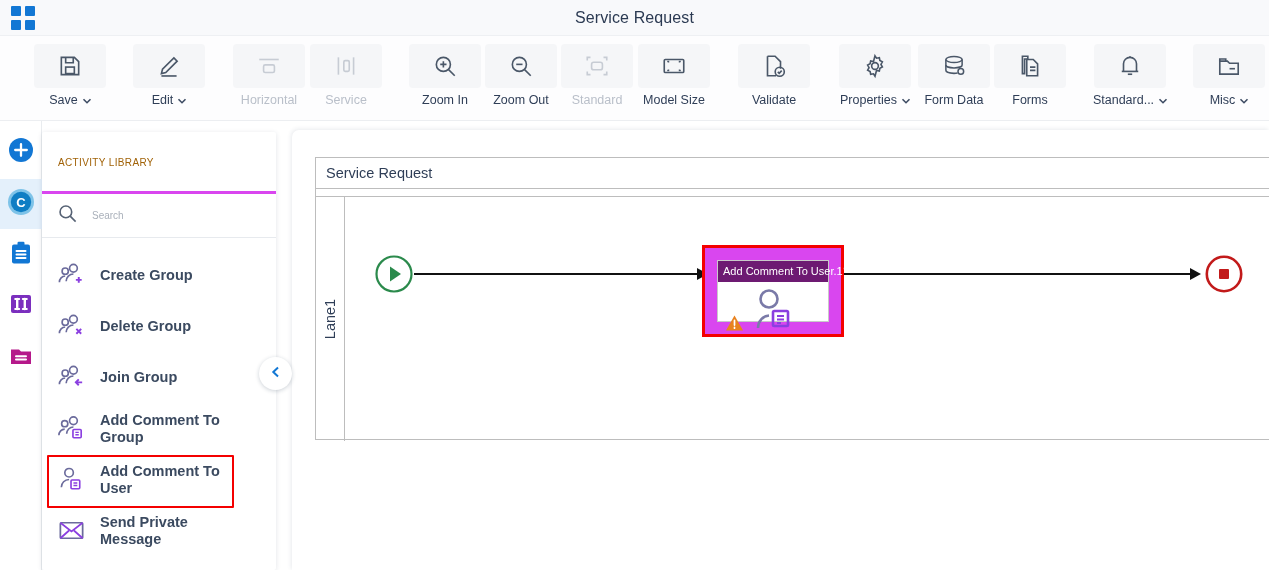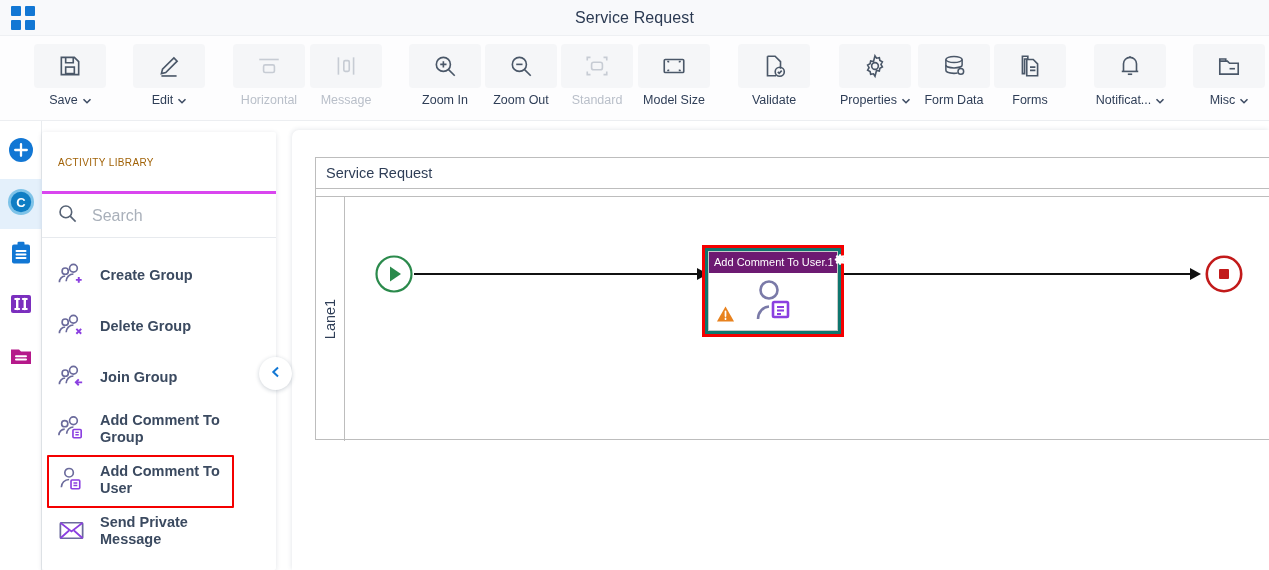--- a/index.html
+++ b/index.html
@@ -79,21 +79,21 @@
     font-size: 10px; color: #a16207; letter-spacing: .35px;
     border-bottom: 3px solid #d946ef;
   }
   .search-row {
     position: absolute; left: 0; top: 62px; width: 234px; height: 44px;
     border-bottom: 1px solid #e7eaee;
     display: flex; align-items: center; padding-left: 15px;
   }
   .search-input {
     border: 0; outline: 0; margin-left: 14px; width: 150px;
-    font-size: 16px; color: #0c4a6e; background: transparent;
+    font-size: 10px; color: #0c4a6e; background: transparent;
     font-family: "Liberation Sans", sans-serif;
   }
   .search-input::placeholder { color: #a9b0ba; }
 
   .list {
     position: absolute; left: 0; top: 107px; width: 234px; height: 331px;
     overflow: hidden;
   }
   .list-inner { position: absolute; left: 0; top: -23px; width: 234px; }
   .list-item {
@@ -162,22 +162,22 @@
   .flow { position: absolute; height: 2px; background: #111; }
   .arrowhead {
     position: absolute; width: 0; height: 0;
     border-top: 6px solid transparent; border-bottom: 6px solid transparent;
     border-left: 11px solid #111;
   }
 
   .activity {
     position: absolute; left: 357px; top: 48px;
     width: 142px; height: 92px;
-    border: 3px solid #f40000; background: #0f766e;
-    padding: 3px;
+    border: 3px solid #f40000; background: #d946ef;
+    padding: 12px;
   }
   .activity-inner {
     position: relative; width: 100%; height: 100%;
     border: 1px solid #c9c9c9; background: #fff;
   }
   .activity-head {
     position: absolute; left: 0; top: 0; width: 100%; height: 21px;
     background: #6d1a72; color: #ffffff;
     font-size: 11px; line-height: 21px; padding-left: 5px;
     display: flex; align-items: center; justify-content: space-between;
@@ -250,21 +250,21 @@
     </div>
 
     <div class="tb-item disabled" style="left:309px">
       <div class="tb-icon">
         <svg width="26" height="26" viewBox="0 0 24 24" fill="none" stroke="#c7ccd4" stroke-width="1.5">
           <path d="M5 4v16"></path>
             <path d="M19 4v16"></path>
             <rect x="10" y="7" width="5" height="10" rx="1.2"></rect>
         </svg>
       </div>
-      <div class="tb-label">Message</div>
+      <div class="tb-label">Service</div>
     </div>
 
     <div class="tb-item" style="left:408px">
       <div class="tb-icon">
         <svg width="26" height="26" viewBox="0 0 24 24" fill="none" stroke="#4a5768" stroke-width="1.5">
           <circle cx="10.5" cy="10.5" r="6.5"></circle>
             <path d="M15.3 15.3 21 21"></path>
             <path d="M10.5 7.6v5.8M7.6 10.5h5.8"></path>
         </svg>
       </div>
@@ -357,21 +357,21 @@
     <div class="tb-item" style="left:1093px">
       <div class="tb-icon">
         <svg width="26" height="26" viewBox="0 0 24 24" fill="none" stroke="#4a5768" stroke-width="1.5">
           <path d="M12 3v1.6"></path>
             <path d="M6 17V10a6 6 0 0 1 12 0v7"></path>
             <path d="M4.4 17h15.2"></path>
             <path d="M10 19.6h4"></path>
         </svg>
       </div>
       <div class="tb-label">
-        <span>Notificat...</span>
+        <span>Standard...</span>
         <span class="chev">
             <svg width="10" height="10" viewBox="0 0 10 10" fill="none" stroke="#3d4c63" stroke-width="1.6">
               <path d="M1.5 3.2 5 6.7l3.5-3.5"></path>
             </svg>
           </span>
       </div>
     </div>
 
     <div class="tb-item" style="left:1192px">
       <div class="tb-icon">

